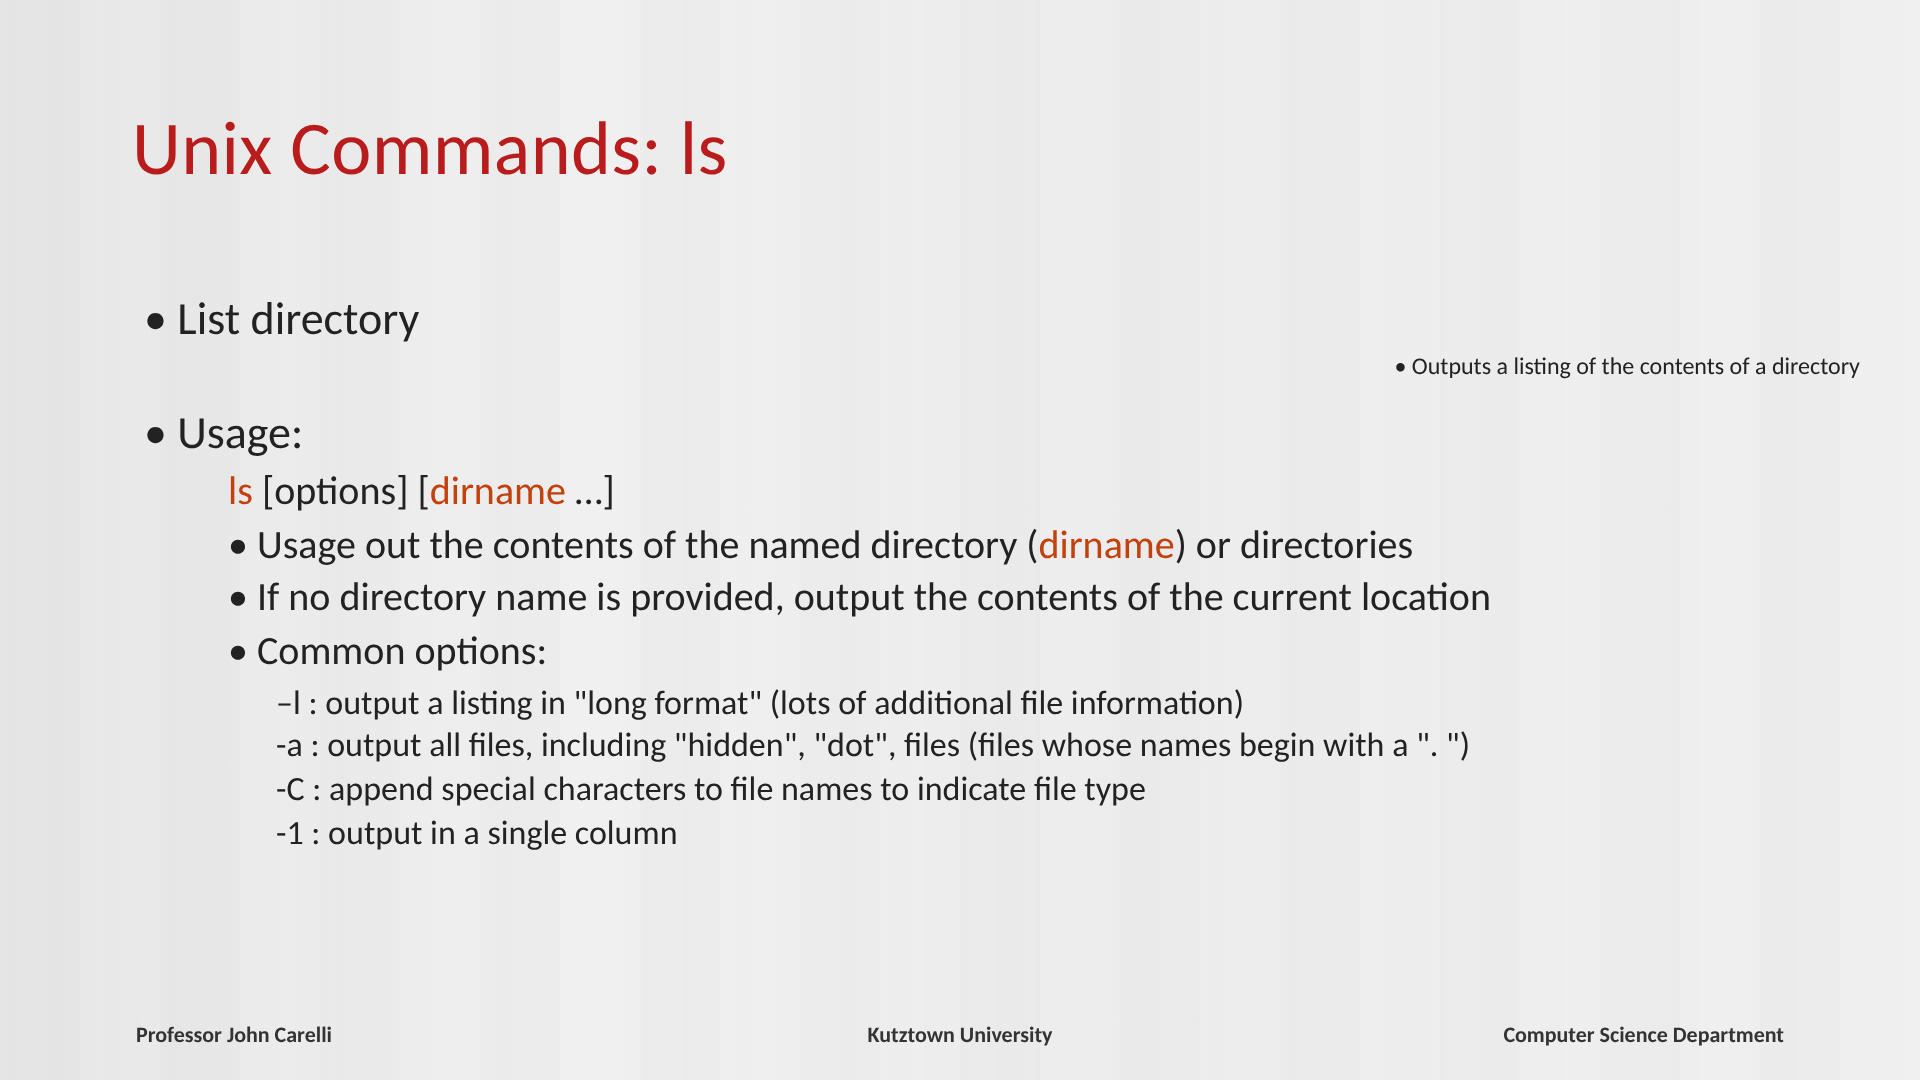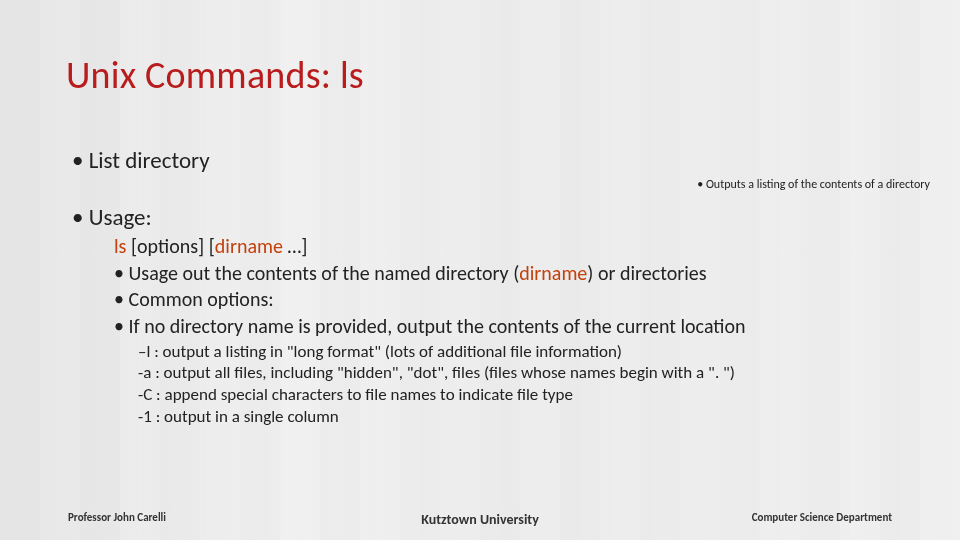--- a/index.html
+++ b/index.html
@@ -56,21 +56,21 @@
     left: 0;
     right: 0;
     bottom: 16px;
     display: flex;
     justify-content: space-between;
     padding: 0 68px 0 68px;
     font-size: 11px;
     color: #333;
     font-weight: bold;
   }
-  .footer-center { position:absolute; left:0; right:0; text-align:center; font-size:14px; }
+  .footer-center { position:absolute; left:0; right:0; text-align:center; font-size:11px; }
   .footer-left { }
   .footer-right { }
 </style>
 </head>
 <body>
 
 <div class="bg"></div>
 
 <div class="slide">
 
@@ -85,23 +85,23 @@
     <div class="l1 bullet" style="margin-top:10px;">Usage:</div>
 
     <div class="l3">
       <span class="green">ls</span><span>  [options] [</span><span class="green">dirname</span><span> …]</span>
     </div>
 
     <div class="l3b bullet">
       <span>Usage out the contents of the named directory (</span><span class="green">dirname</span><span>) or directories</span>
     </div>
 
+    <div class="l3b bullet">If no directory name is provided, output the contents of the current location</div>
+
     <div class="l3b bullet">Common options:</div>
-
-    <div class="l3b bullet">If no directory name is provided, output the contents of the current location</div>
 
     <div class="l4">–l : output a listing in "long format" (lots of additional file information)</div>
     <div class="l4">-a :  output all files, including "hidden", "dot", files (files whose names begin with a ". ")</div>
     <div class="l4">-C : append special characters to file names to indicate file type</div>
     <div class="l4">-1 : output in a single column</div>
 
   </div>
 
   <div class="footer">
     <span class="footer-left">Professor John Carelli</span>

